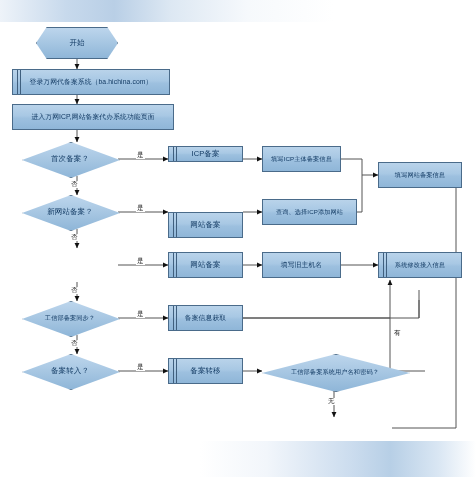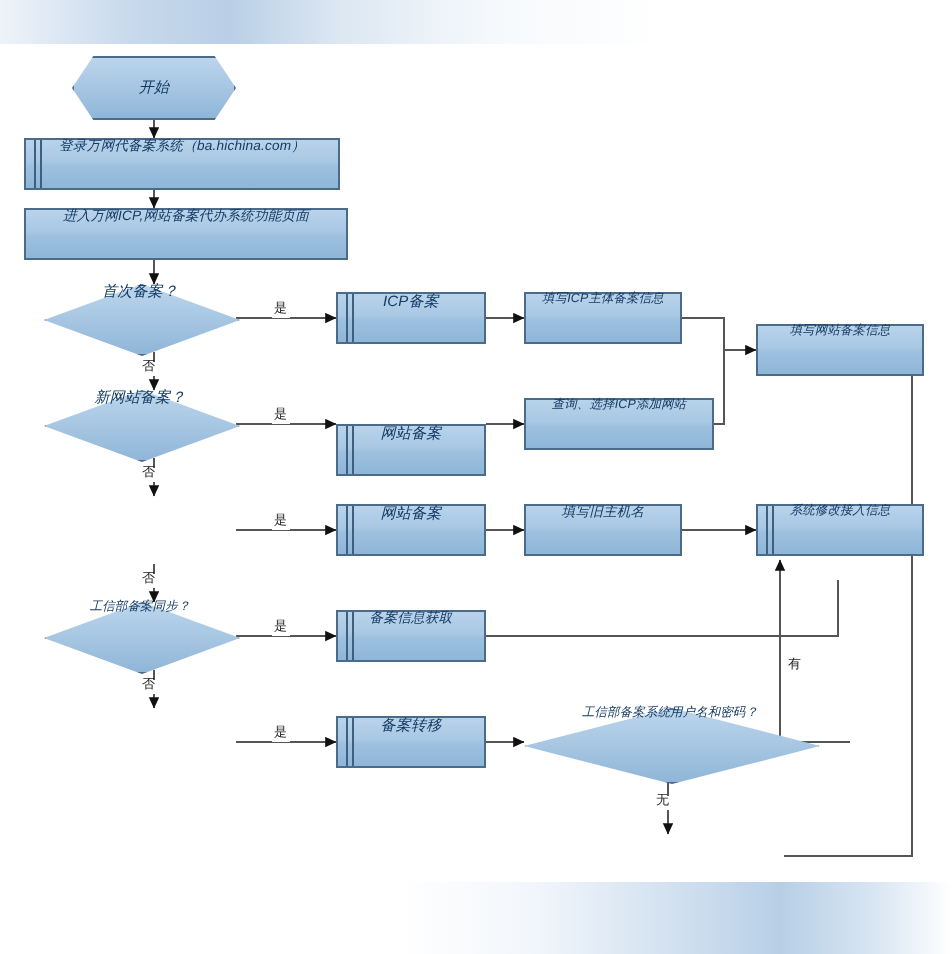--- a/index.html
+++ b/index.html
@@ -14,22 +14,22 @@
   
   .band{position:absolute;left:0;width:476px;pointer-events:none;}
   .band-top{top:0;height:22px;
     background:linear-gradient(90deg,#eef3f9 0%,#c7d9ec 14%,#b9cfe6 24%,#dde8f3 36%,#f6f9fc 52%,#ffffff 70%,#ffffff 100%);}
   .band-bottom{bottom:0;height:36px;
     background:linear-gradient(90deg,#ffffff 0%,#ffffff 42%,#f2f6fb 56%,#cbdcee 74%,#b7cfe6 82%,#d9e6f3 92%,#ffffff 100%);}
 
   svg#wires{position:absolute;left:0;top:0;width:476px;height:477px;}
 
   
-  .node{position:absolute;box-sizing:border-box;display:flex;justify-content:center;
-        color:#123a63;text-align:center;line-height:1.1;font-style:italic;}
+  .node{position:absolute;box-sizing:border-box;display:flex;align-items:center;justify-content:center;
+        color:#123a63;text-align:center;line-height:1.1;}
 
   .proc{
     background:linear-gradient(180deg,#b9d3ea 0%,#a8c8e4 45%,#9dc0df 55%,#8fb6d8 100%);
     border:1px solid #4a6b8a;
   }
   
   .proc.bars::before{content:"";position:absolute;left:4px;top:0;bottom:0;width:1px;background:#3f5f7e;}
   .proc.bars::after{content:"";position:absolute;left:7px;top:0;bottom:0;width:1px;background:#3f5f7e;}
   .proc.bars2::before{content:"";position:absolute;right:4px;top:0;bottom:0;width:1px;background:#3f5f7e;}
   .proc.bars2::after{content:"";position:absolute;right:7px;top:0;bottom:0;width:1px;background:#3f5f7e;}
@@ -131,22 +131,26 @@
     <span class="txt dlabel">新网站备案？</span>
   </div>
   <div class="node diamond" style="left:22px;top:142px;width:96px;height:34px;">
     <div class="dia"></div>
     <span class="txt dlabel">首次备案？</span>
   </div>
   <div class="node diamond" style="left:22px;top:301px;width:96px;height:34px;">
     <div class="dia"></div>
     <span class="txt dlabel xs">工信部备案同步？</span>
   </div>
-
-  <div class="node proc bars bars2" style="left:168px;top:146px;width:75px;height:26px;">
+  <div class="node diamond" style="left:22px;top:354px;width:96px;height:34px;">
+    <div class="dia"></div>
+    <span class="txt dlabel">备案转入？</span>
+  </div>
+
+  <div class="node proc bars bars2" style="left:168px;top:146px;width:75px;height:16px;">
     <span class="txt">ICP备案</span>
   </div>
   <div class="node proc bars bars2" style="left:168px;top:199px;width:75px;height:26px;margin-top:13px;">
     <span class="txt">网站备案</span>
   </div>
   <div class="node proc bars bars2" style="left:168px;top:252px;width:75px;height:26px;">
     <span class="txt">网站备案</span>
   </div>
   <div class="node proc bars bars2" style="left:168px;top:305px;width:75px;height:26px;">
     <span class="txt sm">备案信息获取</span>

